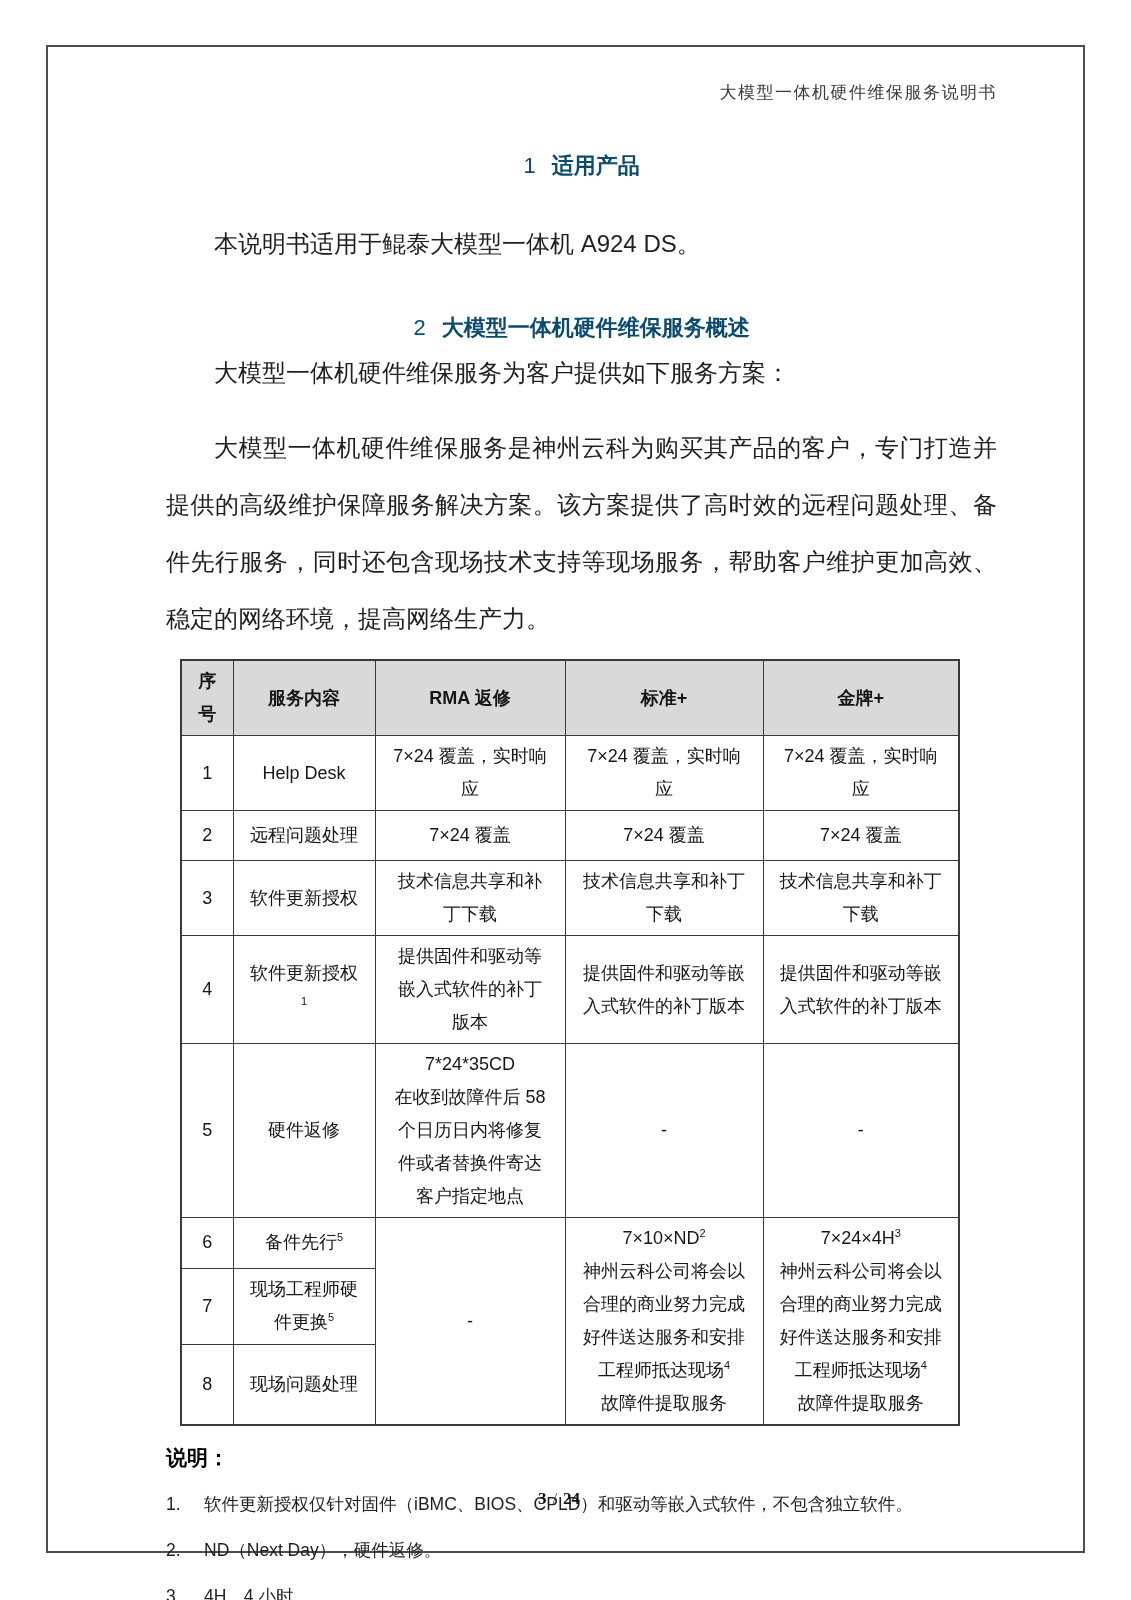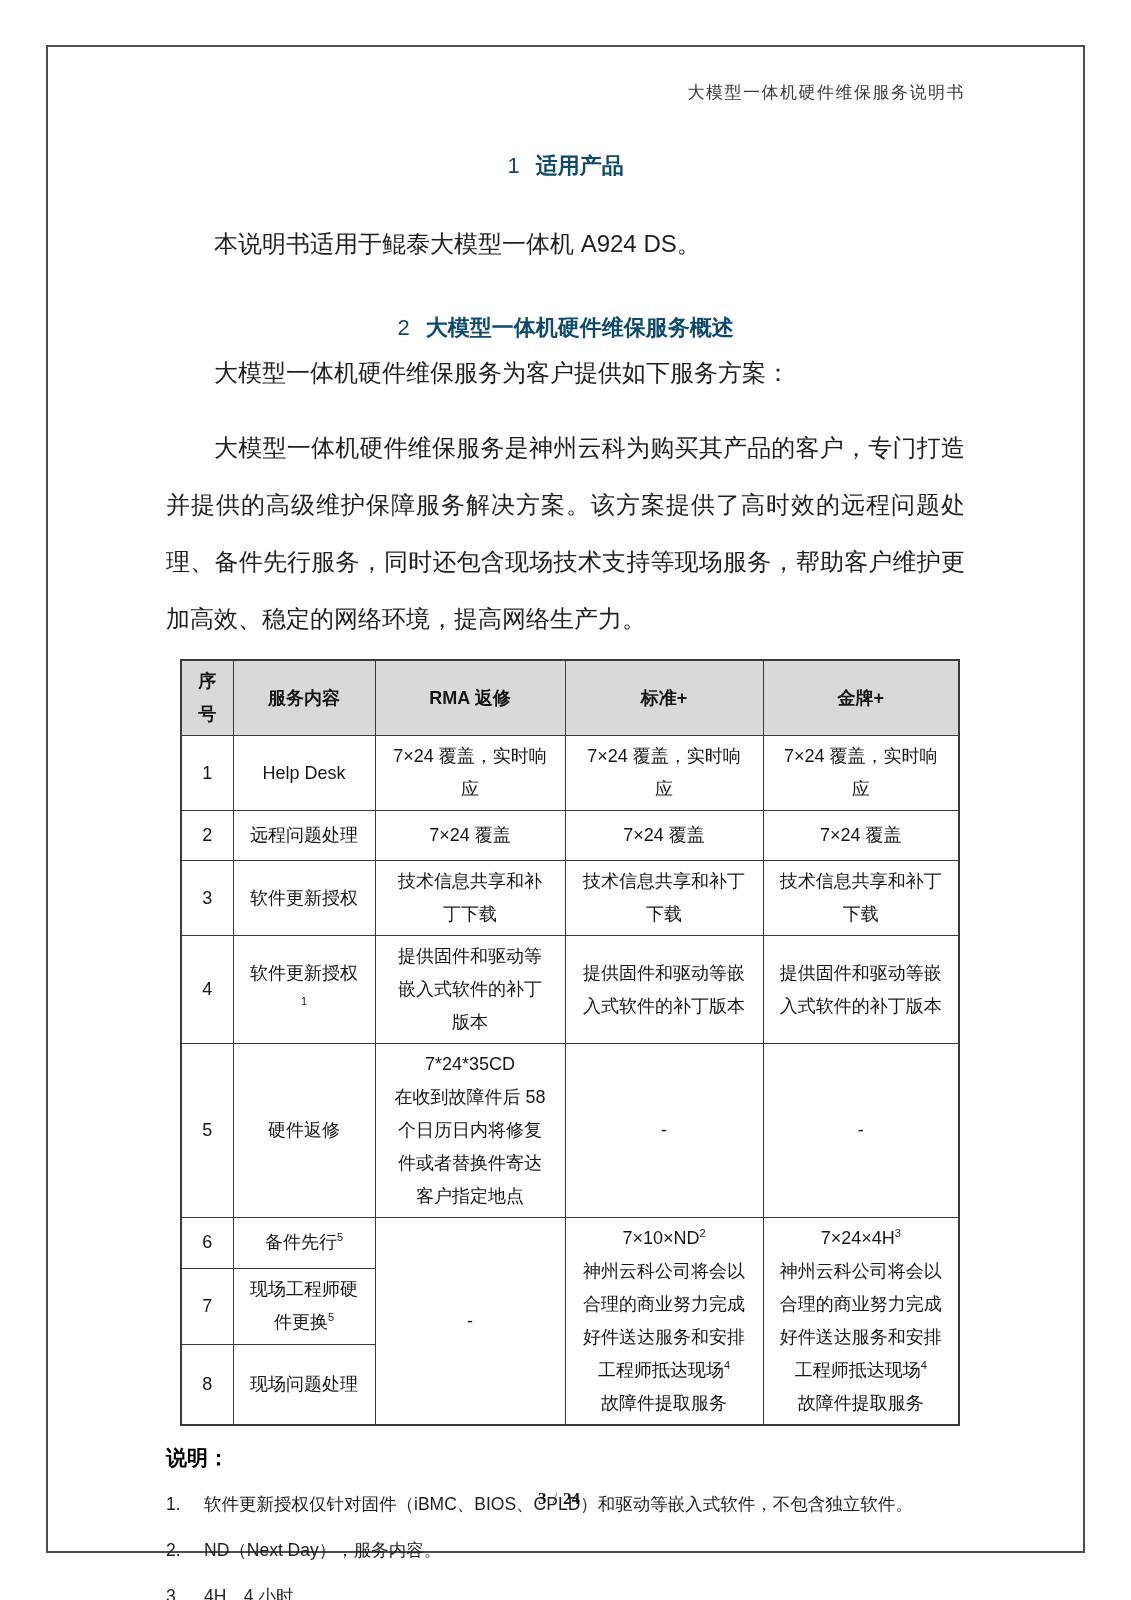--- a/index.html
+++ b/index.html
@@ -9,21 +9,21 @@
     position: relative;
     font-family: "Liberation Sans", "DejaVu Sans", sans-serif;
     color: #1a1a1a;
   }
   .frame {
     position: absolute;
     left: 46px; top: 45px;
     width: 1039px; height: 1508px;
     border: 2px solid #4e4e4e;
     background: #ffffff;
-    padding: 34px 118px 0 118px;
+    padding: 34px 86px 0 118px;
   }
   .doc-header {
     text-align: right;
     font-family: "Liberation Serif", "DejaVu Serif", serif;
     font-size: 17px;
     color: #3b3b3b;
     letter-spacing: 1.5px;
     line-height: 24px;
   }
   .h-sec {
@@ -229,21 +229,21 @@
 
   <div class="notes">
     <div class="notes-title">说明：</div>
     <div id="notes-list">
         <div class="note-item">
           <span class="note-num">1.</span>
           <span class="note-text">软件更新授权仅针对固件（iBMC、BIOS、CPLD）和驱动等嵌入式软件，不包含独立软件。</span>
         </div>
         <div class="note-item">
           <span class="note-num">2.</span>
-          <span class="note-text">ND（Next Day），服务内容。</span>
+          <span class="note-text">ND（Next Day），硬件返修。</span>
         </div>
         <div class="note-item">
           <span class="note-num">3.</span>
           <span class="note-text">4H，4 小时。</span>
         </div>
       </div>
   </div>
 
   <div class="footer">
     <span class="pg">3</span><span class="sep">/</span><span class="pg">24</span>

